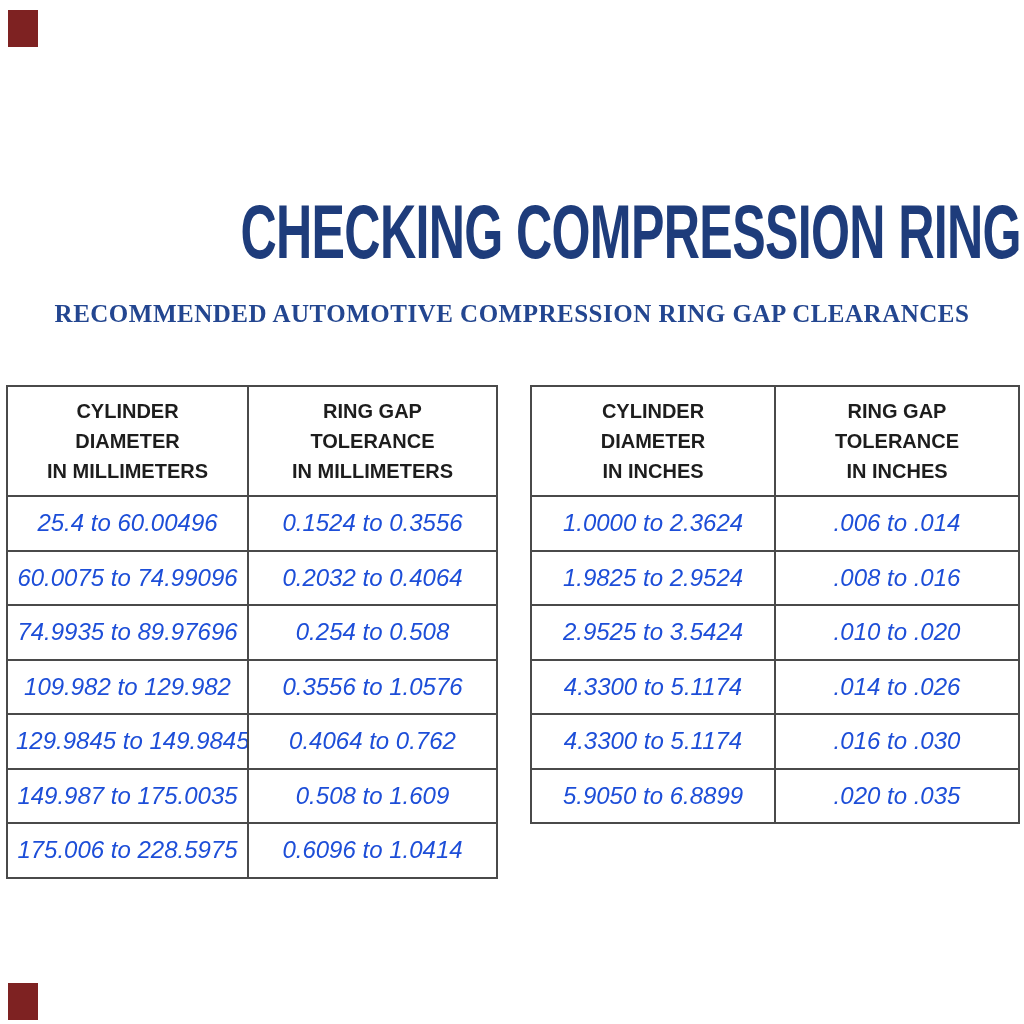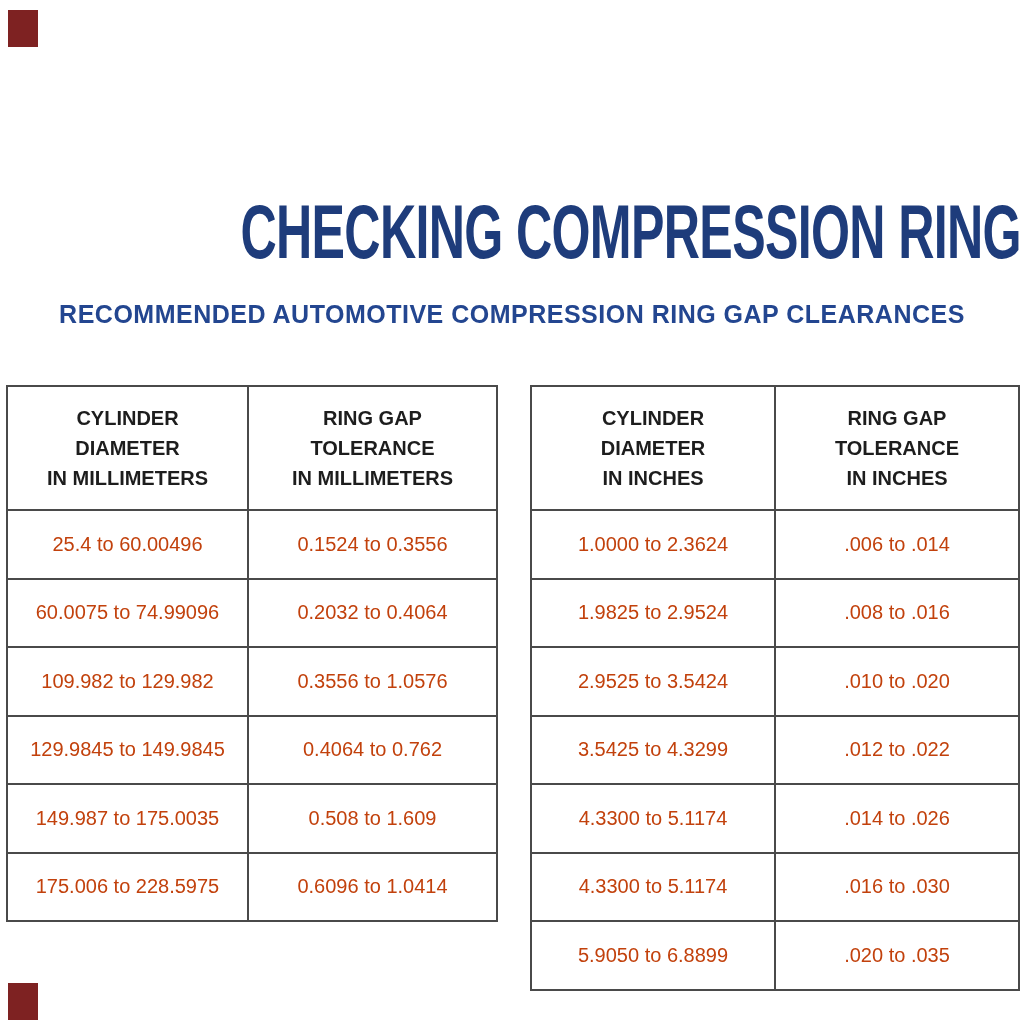--- a/index.html
+++ b/index.html
@@ -47,53 +47,55 @@
     top: 300px;
     left: 0;
     width: 1024px;
     text-align: center;
     font-weight: bold;
     font-size: 25px;
     line-height: 28px;
     letter-spacing: 0.5px;
     color: #234690;
     white-space: nowrap;
+    font-family: Liberation Serif, serif;
   }
 
   table.data-table {
     position: absolute;
     top: 385px;
     border-collapse: collapse;
     table-layout: fixed;
     background: #ffffff;
   }
   table.data-table.metric { left: 6px; width: 490px; }
   table.data-table.imperial { left: 530px; width: 488px; }
 
   .data-table th,
   .data-table td {
     border: 2px solid #4A4A4A;
     text-align: center;
     vertical-align: middle;
-    padding: 15px;
+    padding: 8px;
     overflow: hidden;
   }
   .data-table th {
     height: 92px;
     font-size: 20px;
     line-height: 30px;
     font-weight: bold;
     color: #1D1D1D;
   }
   .data-table td {
     height: 36.5px;
-    font-size: 20px;
+    font-size: 24px;
     font-weight: normal;
-    color: #c2410c;
+    color: #1d4ed8;
     white-space: nowrap;
+    font-style: italic;
   }
 </style>
 </head>
 <body>
 
 <div class="page">
 
   <div class="corner-mark tl"></div>
   <div class="corner-mark bl"></div>
 
@@ -125,20 +127,24 @@
     <tbody>
       <tr>
         <td>25.4 to 60.00496</td>
         <td>0.1524 to 0.3556</td>
       </tr>
       <tr>
         <td>60.0075 to 74.99096</td>
         <td>0.2032 to 0.4064</td>
       </tr>
       <tr>
+        <td>74.9935 to 89.97696</td>
+        <td>0.254 to 0.508</td>
+      </tr>
+      <tr>
         <td>109.982 to 129.982</td>
         <td>0.3556 to 1.0576</td>
       </tr>
       <tr>
         <td>129.9845 to 149.9845</td>
         <td>0.4064 to 0.762</td>
       </tr>
       <tr>
         <td>149.987 to 175.0035</td>
         <td>0.508 to 1.609</td>
@@ -176,24 +182,20 @@
       </tr>
       <tr>
         <td>1.9825 to 2.9524</td>
         <td>.008 to .016</td>
       </tr>
       <tr>
         <td>2.9525 to 3.5424</td>
         <td>.010 to .020</td>
       </tr>
       <tr>
-        <td>3.5425 to 4.3299</td>
-        <td>.012 to .022</td>
-      </tr>
-      <tr>
         <td>4.3300 to 5.1174</td>
         <td>.014 to .026</td>
       </tr>
       <tr>
         <td>4.3300 to 5.1174</td>
         <td>.016 to .030</td>
       </tr>
       <tr>
         <td>5.9050 to 6.8899</td>
         <td>.020 to .035</td>

